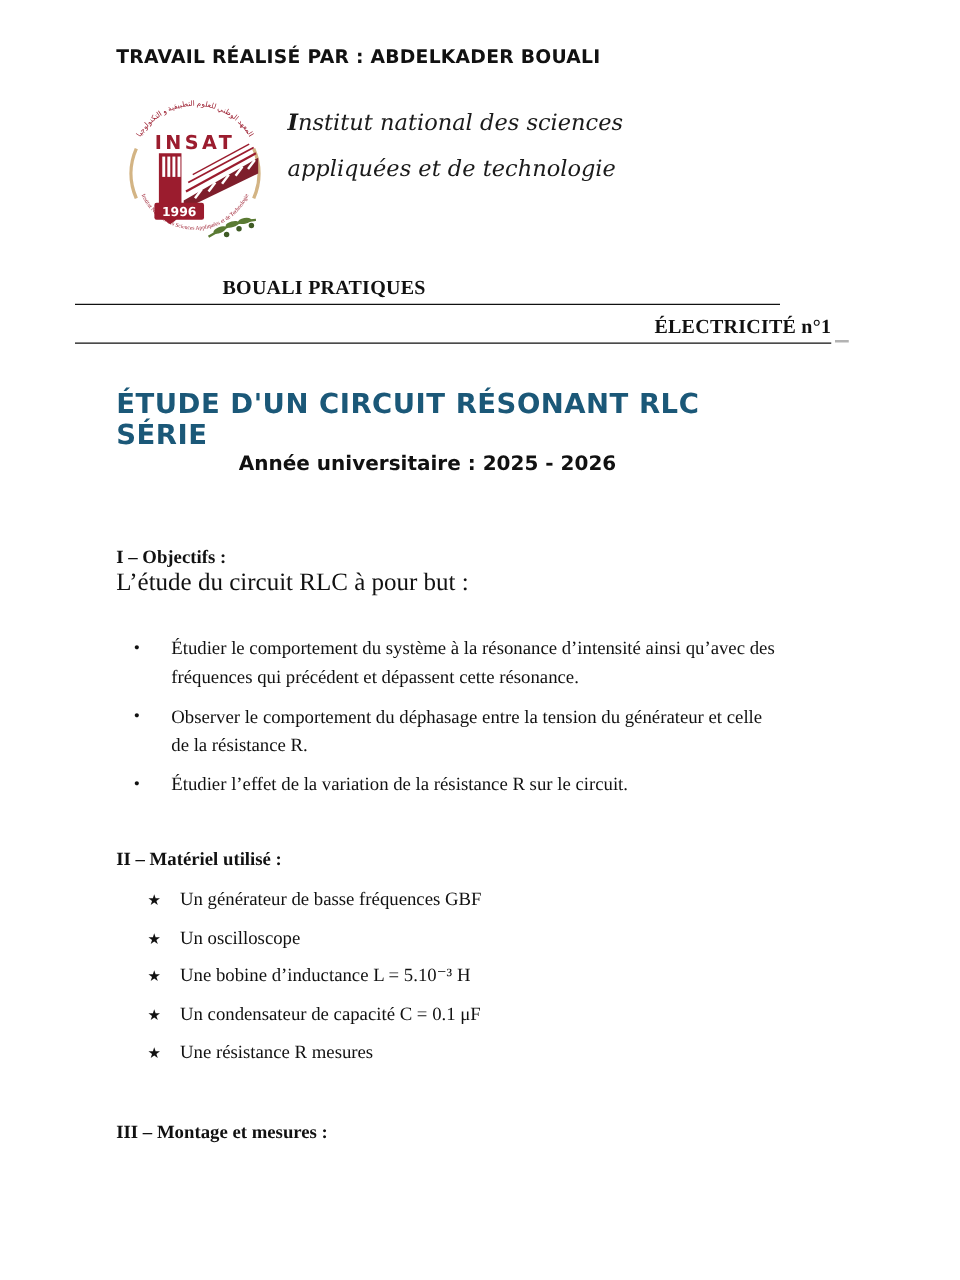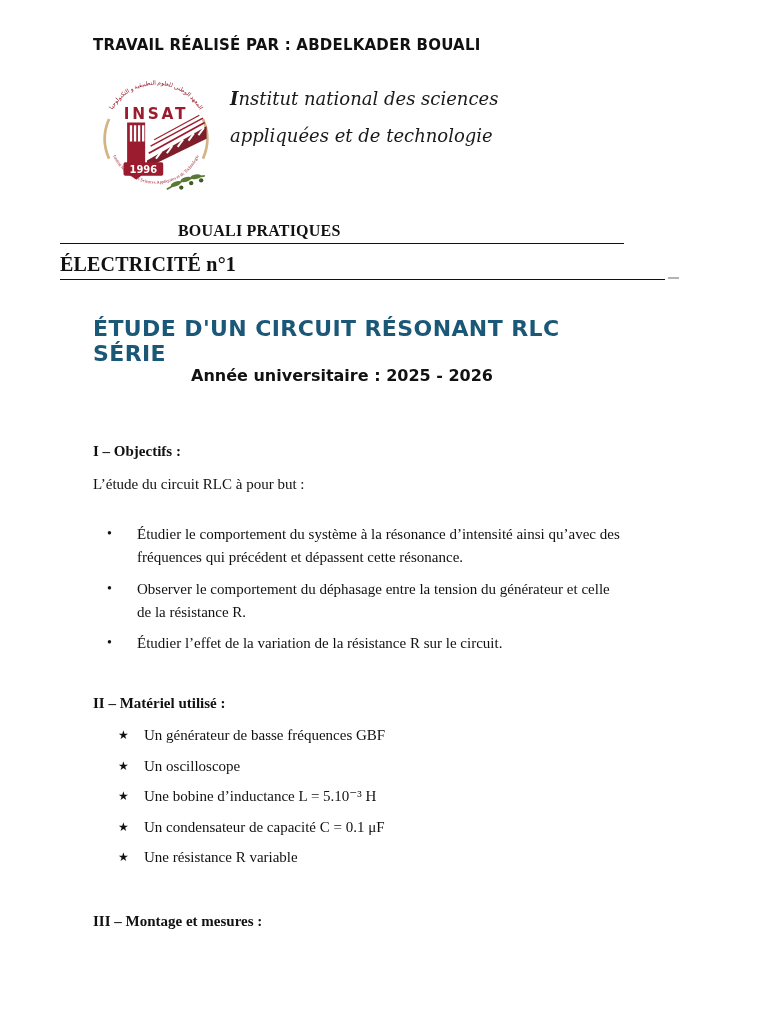--- a/index.html
+++ b/index.html
@@ -22,36 +22,36 @@
   .logo{width:120px;height:130px;flex:none;}
   .inst-name{margin-left:14px;margin-top:8px;font-family:"DejaVu Serif","Liberation Serif",serif;
              font-style:italic;font-size:18px;line-height:37px;color:#1a1a1a;}
   .inst-initial{font-weight:bold;}
 
   .banner{margin-top:20px;}
   .banner-line1{border-bottom:1.6px solid #111;padding:0 0 3px 118px;
                 font-weight:bold;font-size:16px;letter-spacing:.2px;}
   .banner-line2-wrap{margin-top:9px;white-space:nowrap;}
   .banner-line2{display:inline-block;width:605px;border-bottom:1.6px solid #111;
-                padding-bottom:3px;text-align:left;font-weight:bold;font-size:20px;letter-spacing:.2px;}
+                padding-bottom:3px;text-align:right;font-weight:bold;font-size:16px;letter-spacing:.2px;}
   .tail{display:inline-block;width:11px;height:2px;background:#b3b3b3;vertical-align:bottom;margin:0 0 1px 3px;}
 
   .doc-title{margin-top:36px;margin-left:33px;
              font-family:"DejaVu Sans","Liberation Sans",sans-serif;font-weight:bold;
              font-size:22px;letter-spacing:.4px;color:var(--title-blue,#1b5878);}
 
   .year-line{text-align:center;
              font-family:"DejaVu Sans","Liberation Sans",sans-serif;
              font-weight:bold;font-size:16px;color:#111;}
 
   .sec-head{margin-left:33px;font-weight:bold;font-size:15px;color:#111;}
   .sec1{margin-top:58px;}
   .sec1 .numeral{font-size:15px;font-weight:bold;}
   .sec1 .label{font-size:15px;font-weight:bold;}
-  .intro{margin-top:16px;margin-left:33px;font-size:15px;}
+  .intro{margin-top:0;margin-left:33px;font-size:20px;}
 
   .obj-list{list-style:none;margin-top:30px;padding-left:47px;}
   .obj-list li{display:flex;margin-bottom:8px;font-size:15px;line-height:1.55;max-width:545px;}
   .obj-list .bullet{flex:none;width:30px;font-size:14px;}
 
   .sec2{margin-top:40px;}
   .mat-list{list-style:none;margin-top:12px;padding-left:58px;}
   .mat-list li{display:flex;margin-bottom:8px;font-size:15px;line-height:1.5;}
   .mat-list .star{flex:none;width:26px;font-size:12px;padding-top:2px;}
 
@@ -171,19 +171,19 @@
     <li>
       <span class="star">★</span>
       <span class="t">Une bobine d’inductance L = 5.10⁻³ H</span>
     </li>
     <li>
       <span class="star">★</span>
       <span class="t">Un condensateur de capacité C = 0.1 μF</span>
     </li>
     <li>
       <span class="star">★</span>
-      <span class="t">Une résistance R variable</span>
+      <span class="t">Une résistance R mesures</span>
     </li>
   </ul>
 
   <div class="sec-head sec3">III – Montage et mesures :</div>
 
 </div>
 
 </body></html>

